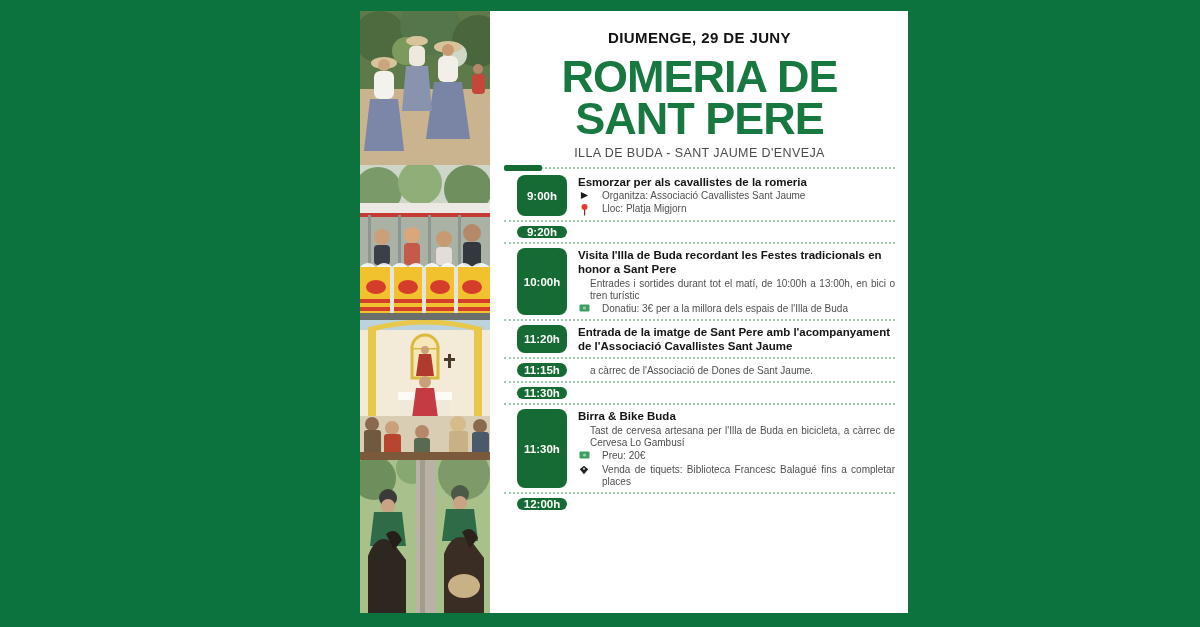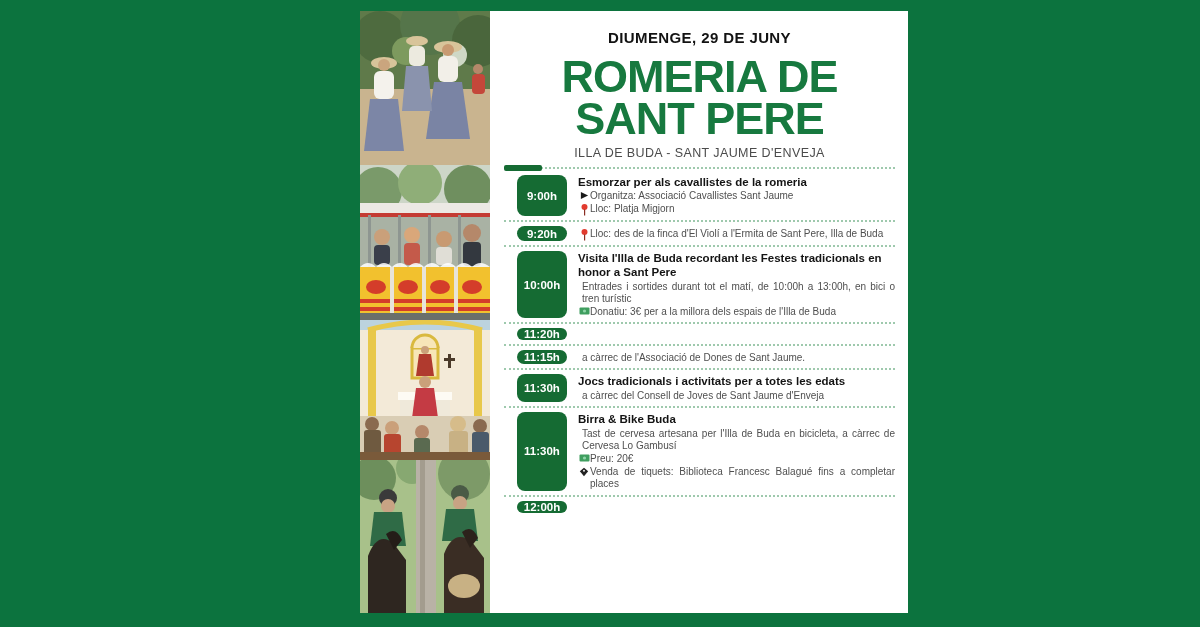--- a/index.html
+++ b/index.html
@@ -27,25 +27,25 @@
   .schedule{display:flex;flex-direction:column;}
   .entry{display:flex;gap:11px;padding:4px 0 4px 0;border-bottom:2px dotted #9ec9ad;align-items:stretch;}
   .entry:last-child{border-bottom:none;}
   .time-box{
     width:50px;flex-shrink:0;background:#156b33;border-radius:8px;
     display:flex;align-items:center;justify-content:center;
     color:#ffffff;font-weight:bold;font-size:11.5px;margin-left:13px;
   }
   .entry-body{flex:1;min-width:0;padding-top:1px;}
   .entry-title{font-size:11.5px;font-weight:bold;color:#141414;line-height:1.18;}
-  .detail{display:flex;gap:0;align-items:flex-start;margin-top:1px;}
+  .detail{display:flex;gap:12px;align-items:flex-start;margin-top:1px;}
   .detail .d-icon{width:12px;flex-shrink:0;display:flex;justify-content:center;padding-top:1px;}
   .detail .d-icon svg{display:block;}
   .detail .d-text{font-size:10px;color:#4f4f4f;line-height:1.22;text-align:justify;flex:1;}
-  .detail.noicon .d-text{margin-left:4px;}
+  .detail.noicon .d-text{margin-left:12px;}
 </style>
 </head>
 <body>
 
 <div class="poster">
 
   <div class="photo-col">
 
     <div class="photo" style="height:154px">
       <svg viewBox="0 0 130 154" preserveAspectRatio="none">
@@ -211,29 +211,20 @@
                 </svg>
               </span>
             <span class="d-text">Lloc: Platja Migjorn</span>
           </div>
         </div>
       </div>
 
       <div class="entry">
         <div class="time-box">9:20h</div>
         <div class="entry-body">
-          <div class="detail">
-            <span class="d-icon">
-                <svg width="7" height="12" viewBox="0 0 7 12">
-                  <circle cx="3.5" cy="3" r="3" fill="#e23b2e"></circle>
-                  <rect x="3" y="5.5" width="1.2" height="6" fill="#8a2d22"></rect>
-                </svg>
-              </span>
-            <span class="d-text">Lloc: des de la finca d'El Violí a l'Ermita de Sant Pere, Illa de Buda</span>
-          </div>
         </div>
       </div>
 
       <div class="entry">
         <div class="time-box">10:00h</div>
         <div class="entry-body">
           <div class="entry-title">Visita l'Illa de Buda recordant les Festes tradicionals en honor a Sant Pere</div>
           <div class="detail noicon">
             <span class="d-text">Entrades i sortides durant tot el matí, de 10:00h a 13:00h, en bici o tren turístic</span>
           </div>
@@ -245,40 +236,35 @@
                 </svg>
               </span>
             <span class="d-text">Donatiu: 3€ per a la millora dels espais de l'Illa de Buda</span>
           </div>
         </div>
       </div>
 
       <div class="entry">
         <div class="time-box">11:20h</div>
         <div class="entry-body">
+          <div class="entry-title">Entrada de la imatge de Sant Pere amb l'acompanyament de l'Associació Cavallistes Sant Jaume</div>
         </div>
       </div>
 
       <div class="entry">
         <div class="time-box">11:15h</div>
         <div class="entry-body">
           <div class="detail noicon">
             <span class="d-text">a càrrec de l'Associació de Dones de Sant Jaume.</span>
           </div>
         </div>
       </div>
 
       <div class="entry">
         <div class="time-box">11:30h</div>
-        <div class="entry-body">
-          <div class="entry-title">Jocs tradicionals i activitats per a totes les edats</div>
-          <div class="detail noicon">
-            <span class="d-text">a càrrec del Consell de Joves de Sant Jaume d'Enveja</span>
-          </div>
-        </div>
       </div>
 
       <div class="entry">
         <div class="time-box">11:30h</div>
         <div class="entry-body">
           <div class="entry-title">Birra &amp; Bike Buda</div>
           <div class="detail noicon">
             <span class="d-text">Tast de cervesa artesana per l'Illa de Buda en bicicleta, a càrrec de Cervesa Lo Gambusí</span>
           </div>
           <div class="detail">

